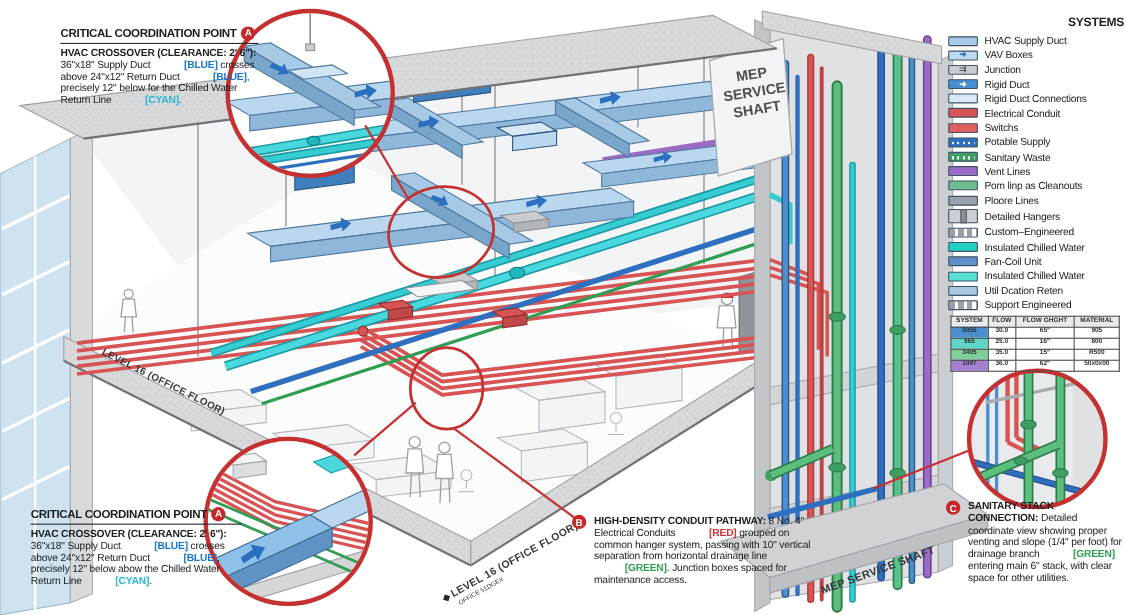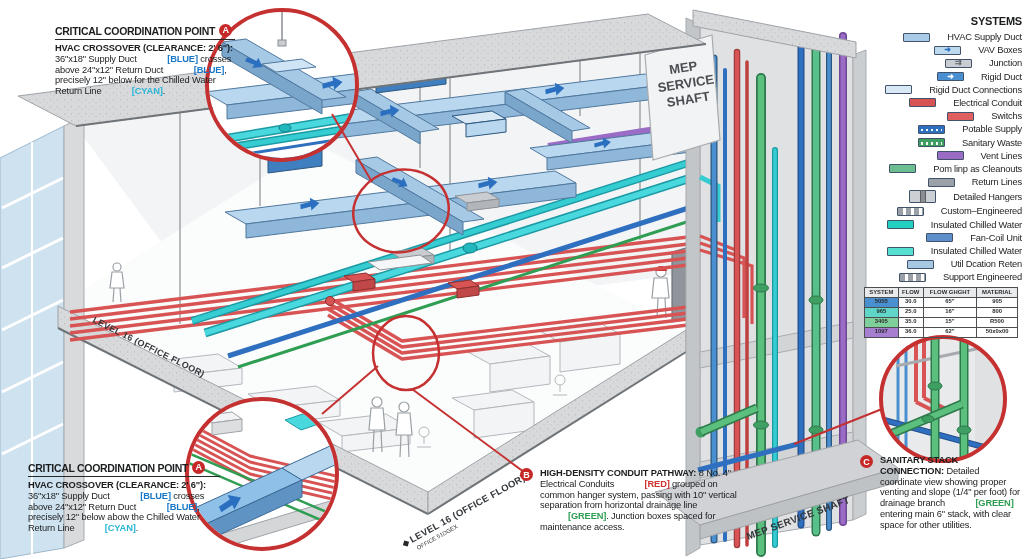--- a/index.html
+++ b/index.html
@@ -15,21 +15,21 @@
   .co-sub{font-weight:bold;}
   .badge{display:inline-flex;width:13px;height:13px;min-width:13px;border-radius:50%;
          background:#c62828;color:#fff;font-size:9px;font-weight:bold;
          align-items:center;justify-content:center;}
   .co-grid{display:grid;grid-template-columns:17px 1fr;column-gap:3px;}
   .co-grid .co-title{border-bottom:1.6px solid #26282a;}
   .tok{font-weight:bold;padding-left:28px;}
   
   .legend{position:absolute;left:862px;top:15px;width:160px;}
   .legend-title{font-size:11px;font-weight:bold;text-align:right;margin-bottom:5px;letter-spacing:-.2px;}
-  .legend-item{display:flex;align-items:center;gap:17px;margin-bottom:3.2px;justify-content:flex-end;}
+  .legend-item{display:flex;align-items:center;gap:6px;margin-bottom:3.2px;}
   .swatch{position:relative;width:27px;height:9px;min-width:27px;border:1px solid #40536a;
           border-radius:1px;display:flex;align-items:center;justify-content:center;box-sizing:border-box;}
   .sw-glyph{font-size:8px;line-height:1;font-weight:bold;}
   .sw-strut{height:13px;}
   .sw-bolt{width:4px;height:11px;background:#8a8f94;border:1px solid #5a5f64;}
   .dotseg::after{content:"";position:absolute;left:2px;right:2px;top:3px;height:2.5px;
           background:repeating-linear-gradient(90deg,rgba(255,255,255,.95) 0 2px,rgba(0,0,0,0) 2px 5px);}
   .legend-label{font-size:9.3px;letter-spacing:-.2px;white-space:nowrap;}
   
   .mini-table{position:absolute;left:864px;top:287px;width:154px;border-collapse:collapse;
@@ -485,21 +485,21 @@
         <div class="legend-item">
           <span class="swatch" style="background: rgb(154, 108, 198);"></span>
           <span class="legend-label">Vent Lines</span>
         </div>
         <div class="legend-item">
           <span class="swatch" style="background: rgb(108, 189, 143);"></span>
           <span class="legend-label">Pom linp as Cleanouts</span>
         </div>
         <div class="legend-item">
           <span class="swatch" style="background: rgb(154, 161, 168);"></span>
-          <span class="legend-label">Return Lines</span>
+          <span class="legend-label">Ploore Lines</span>
         </div>
         <div class="legend-item">
           <span class="swatch sw-strut" style="background: rgb(204, 208, 213);">
             <span class="sw-bolt"></span>
           </span>
           <span class="legend-label">Detailed Hangers</span>
         </div>
         <div class="legend-item">
           <span class="swatch" style="background: repeating-linear-gradient(90deg, rgb(154, 160, 166) 0px, rgb(154, 160, 166) 5px, rgb(255, 255, 255) 5px, rgb(255, 255, 255) 8px);"></span>
           <span class="legend-label">Custom–Engineered</span>

